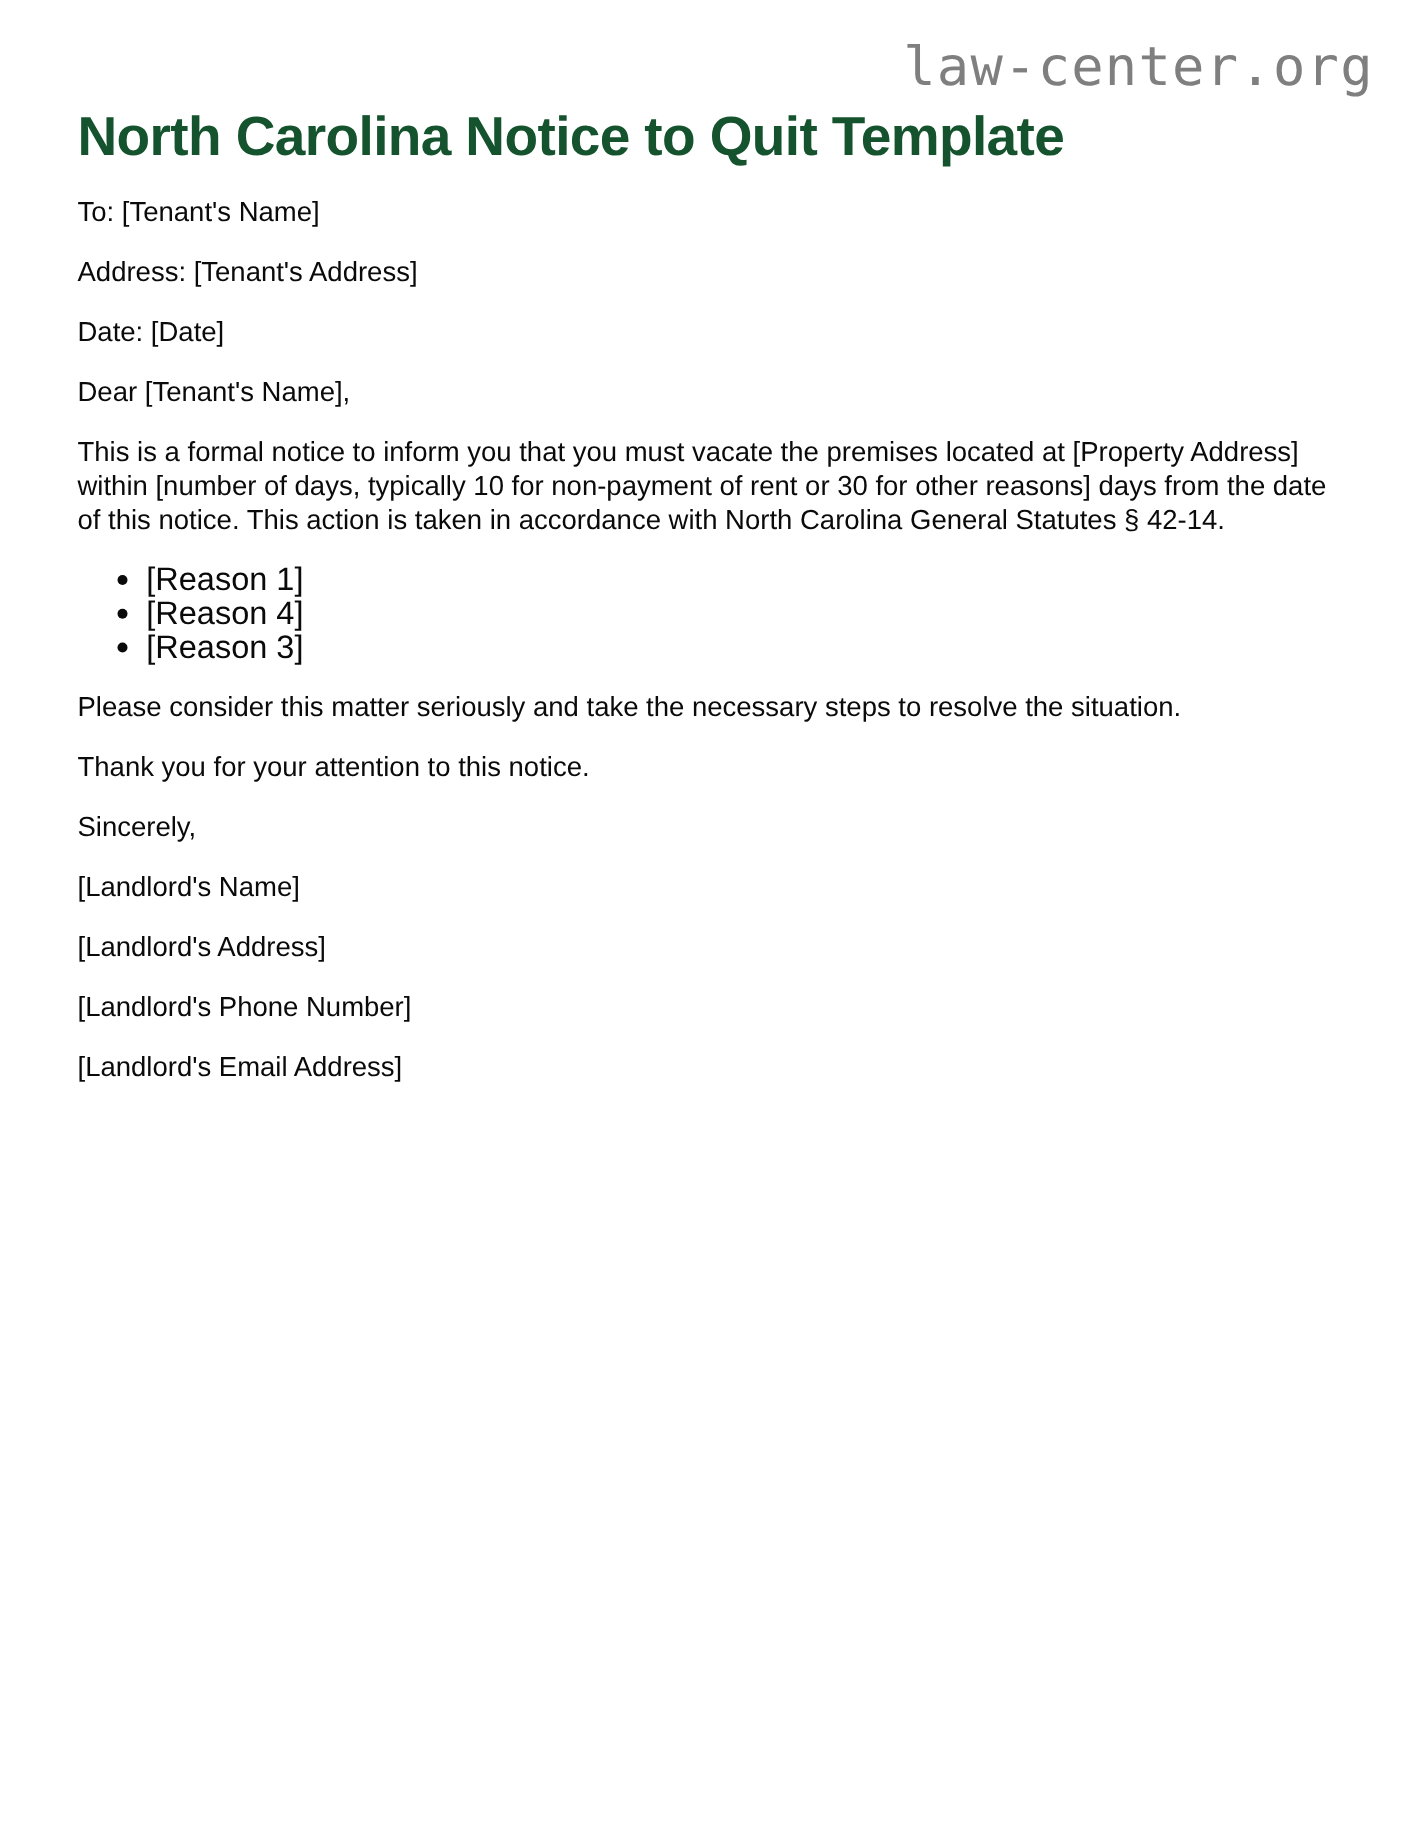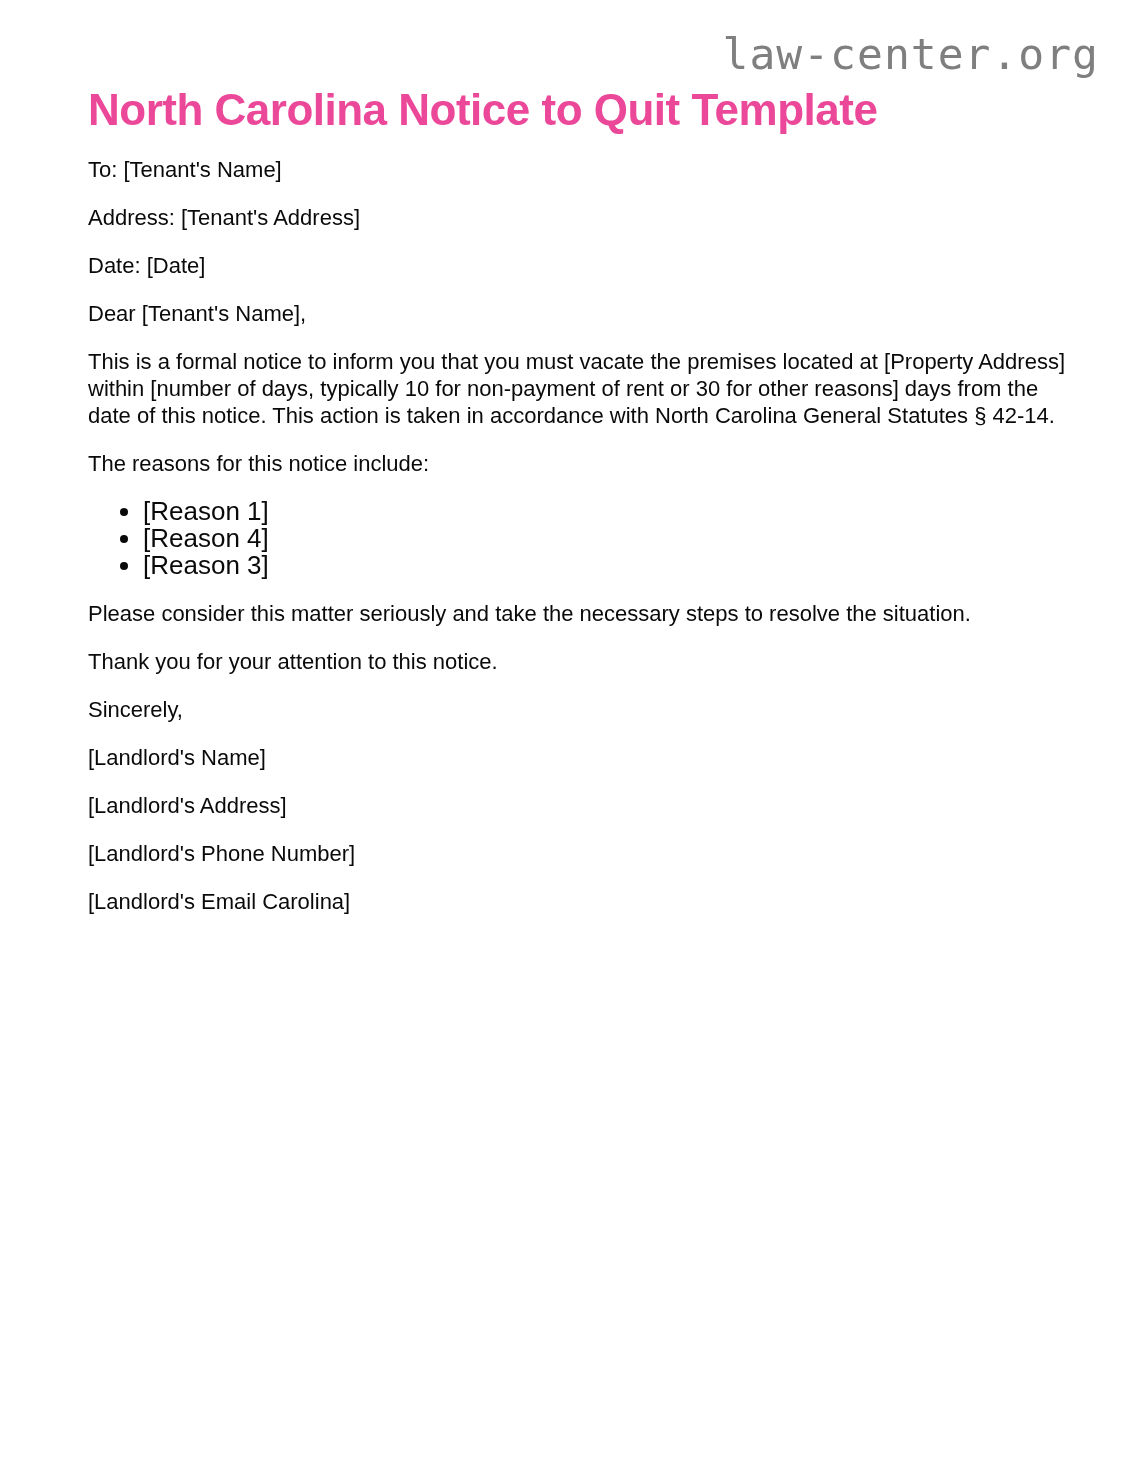--- a/index.html
+++ b/index.html
@@ -6,42 +6,42 @@
     margin: 0;
     padding: 0;
     background: #ffffff;
   }
   .page {
     position: relative;
     width: 1133px;
     height: 1196px;
     background: #ffffff;
     box-sizing: border-box;
-    padding: 30px 62px 0 88px;
+    padding: 30px 62px 0 62px;
     font-family: "Liberation Sans", sans-serif;
     color: #0a0a0a;
     overflow: hidden;
   }
   .watermark {
     text-align: right;
     margin-right: -28px;
     font-family: "DejaVu Sans Mono", monospace;
     font-size: 43px;
     line-height: 48px;
     color: #7f7f7f;
     letter-spacing: 1px;
     white-space: nowrap;
   }
   .doc-title {
     font-size: 44px;
     line-height: 50px;
     font-weight: 700;
     letter-spacing: -0.5px;
     margin: 7px 0 15px 0;
-    color: #ec4899;
+    color: #14532d;
   }
   .content {
     max-width: 1008px;
   }
   .content p {
     font-size: 22px;
     line-height: 27px;
     margin: 21px 0;
   }
   .content ul {
@@ -67,37 +67,36 @@
     <p>To: [Tenant's Name]</p>
 
     <p>Address: [Tenant's Address]</p>
 
     <p>Date: [Date]</p>
 
     <p>Dear [Tenant's Name],</p>
 
     <p>This is a formal notice to inform you that you must vacate the premises located at [Property Address] within [number of days, typically 10 for non-payment of rent or 30 for other reasons] days from the date of this notice. This action is taken in accordance with North Carolina General Statutes § 42-14.</p>
 
-    <p>The reasons for this notice include:</p>
 
     <ul>
       <li>[Reason 1]</li>
       <li>[Reason 4]</li>
       <li>[Reason 3]</li>
     </ul>
 
 
     <p>Please consider this matter seriously and take the necessary steps to resolve the situation.</p>
 
     <p>Thank you for your attention to this notice.</p>
 
     <p>Sincerely,</p>
 
     <p>[Landlord's Name]</p>
 
     <p>[Landlord's Address]</p>
 
     <p>[Landlord's Phone Number]</p>
 
-    <p>[Landlord's Email Carolina]</p>
+    <p>[Landlord's Email Address]</p>
 
   </div>
 </div>
 
 </body></html>

